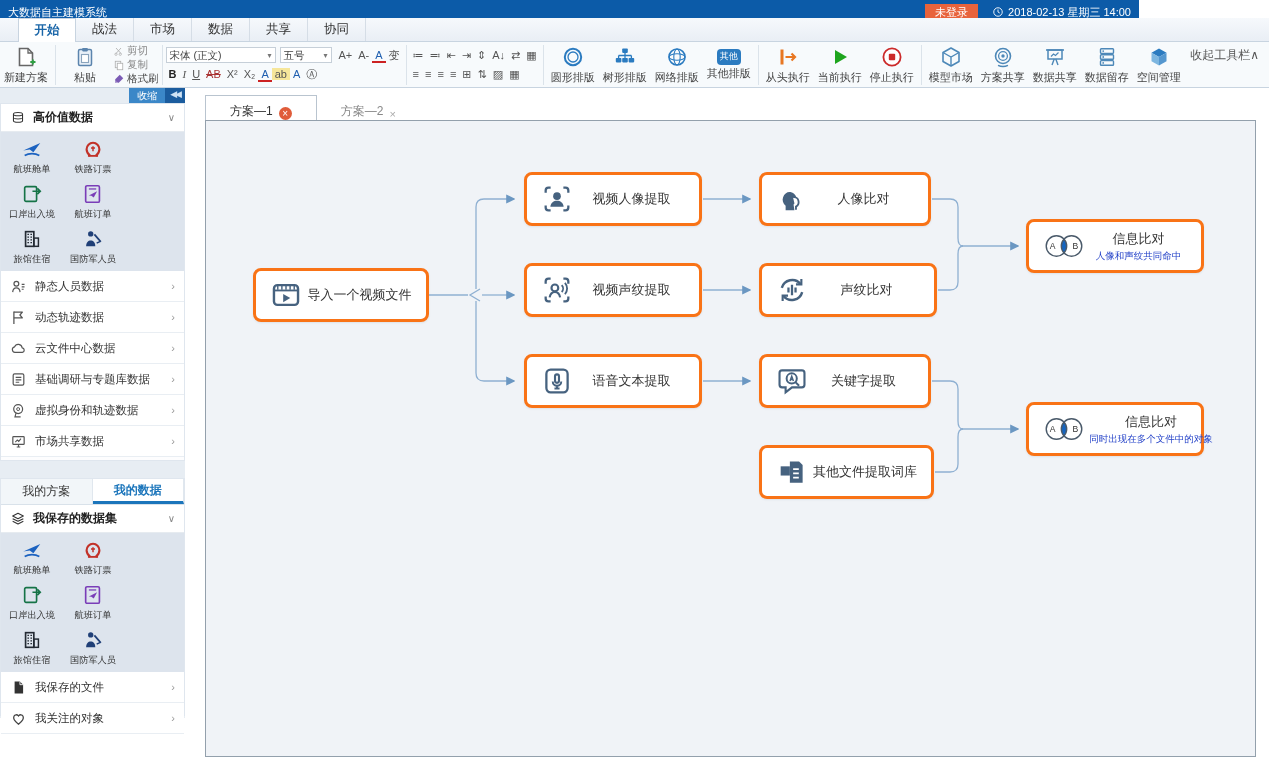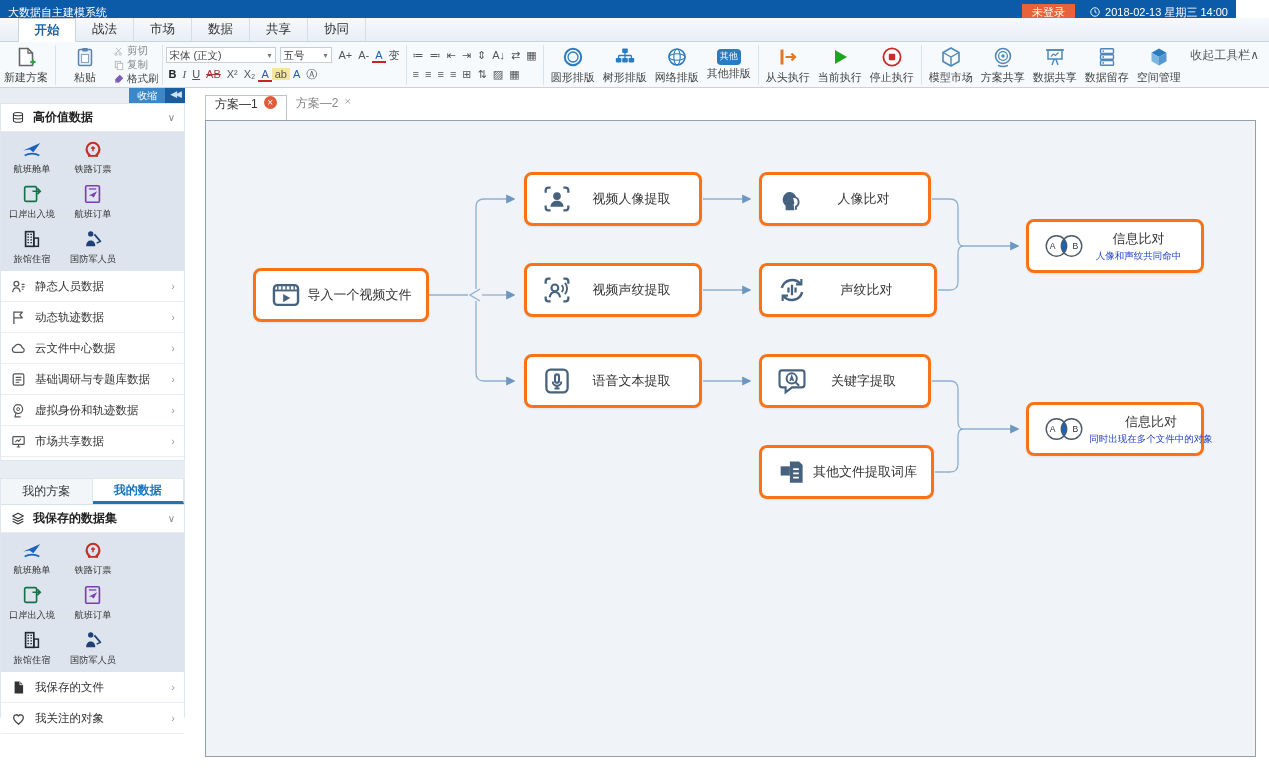--- a/index.html
+++ b/index.html
@@ -1,21 +1,21 @@
 <!DOCTYPE html>
 <html><head>
 <meta charset="utf-8">
 <style>
   *{margin:0;padding:0;box-sizing:border-box;}
   html,body{width:1269px;height:774px;overflow:hidden;background:#fff;
     font-family:"Liberation Sans","DejaVu Sans",sans-serif;font-size:12px;color:#333;}
   .defs{position:absolute;width:0;height:0;overflow:hidden;}
 
   
-  .titlebar{position:absolute;left:0;top:0;width:1236px;height:18px;background:#0c5ba8;
+  .titlebar{position:absolute;left:0;top:0;width:1139px;height:18px;background:#0c5ba8;
     display:flex;align-items:center;color:#fff;font-size:11px;padding:12px 8px;}
   .titlebar .apptitle{flex:1;}
   .badge{background:#e8633c;color:#fff;padding:1px 10px;margin-right:14px;font-size:11px;}
   .clock{width:12px;height:12px;margin-right:4px;}
 
   
   .menubar{position:absolute;left:0;top:18px;width:1269px;height:24px;
     background:linear-gradient(#f6f9fc,#e9eef5);border-bottom:1px solid #c8d4e0;display:flex;padding-left:18px;}
   .mtab{width:58px;text-align:center;line-height:23px;font-size:12.5px;color:#333;border-right:1px solid #d5dde6;cursor:default;}
   .mtab.active{background:#fff;border:1px solid #c8d4e0;border-bottom:1px solid #fff;color:#1a66a8;font-weight:bold;height:25px;}
@@ -66,21 +66,21 @@
   .dscell{width:60.6px;height:45px;display:flex;flex-direction:column;align-items:center;justify-content:center;cursor:default;}
   .dscell svg{width:22px;height:22px;}
   .dscell .dlabel{font-size:10px;color:#333;margin-top:2px;white-space:nowrap;transform:scale(.92);}
   .catrow{height:31px;display:flex;align-items:center;padding:0 9px;border-bottom:1px solid #e9eef3;background:#fff;cursor:default;}
   .catrow svg{width:17px;height:17px;color:#555;margin-right:8px;flex:none;}
   .catrow .clabel{flex:1;font-size:11.5px;color:#333;white-space:nowrap;}
   .catrow .chev{color:#999;font-size:11px;}
 
   
   .canvas-tabs{position:absolute;left:205px;top:95px;height:25px;display:flex;align-items:flex-end;}
-  .ctab{display:flex;align-items:flex-start;height:25px;padding:0 9px;font-size:12px;color:#888;cursor:default;}
+  .ctab{display:flex;align-items:flex-end;height:25px;padding:0 24px;font-size:12px;color:#888;cursor:default;}
   .ctab.active{border:1px solid #b9c4cf;border-bottom:none;background:#fff;color:#333;}
   .ctab .close-red{width:13px;height:13px;border-radius:50%;background:#e05c3a;color:#fff;font-size:10px;
     line-height:13px;text-align:center;margin-left:6px;}
   .ctab .close-gray{color:#aaa;font-size:11px;margin-left:6px;}
   .canvas{position:absolute;left:205px;top:120px;width:1051px;height:637px;background:#f0f3f7;border:1px solid #93a0ac;}
   .wires{position:absolute;left:0;top:0;width:1051px;height:637px;}
   .node{position:absolute;height:54px;background:#fff;border:3px solid #f97316;border-radius:8px;
     display:flex;align-items:center;padding:0 10px 0 13px;box-shadow:0 1px 2px rgba(60,90,120,.10);cursor:default;}
   .node .nico{width:34px;height:34px;color:#46627f;flex:none;}
   .node .nlabel{flex:1;text-align:center;font-size:13px;color:#333;white-space:nowrap;}

